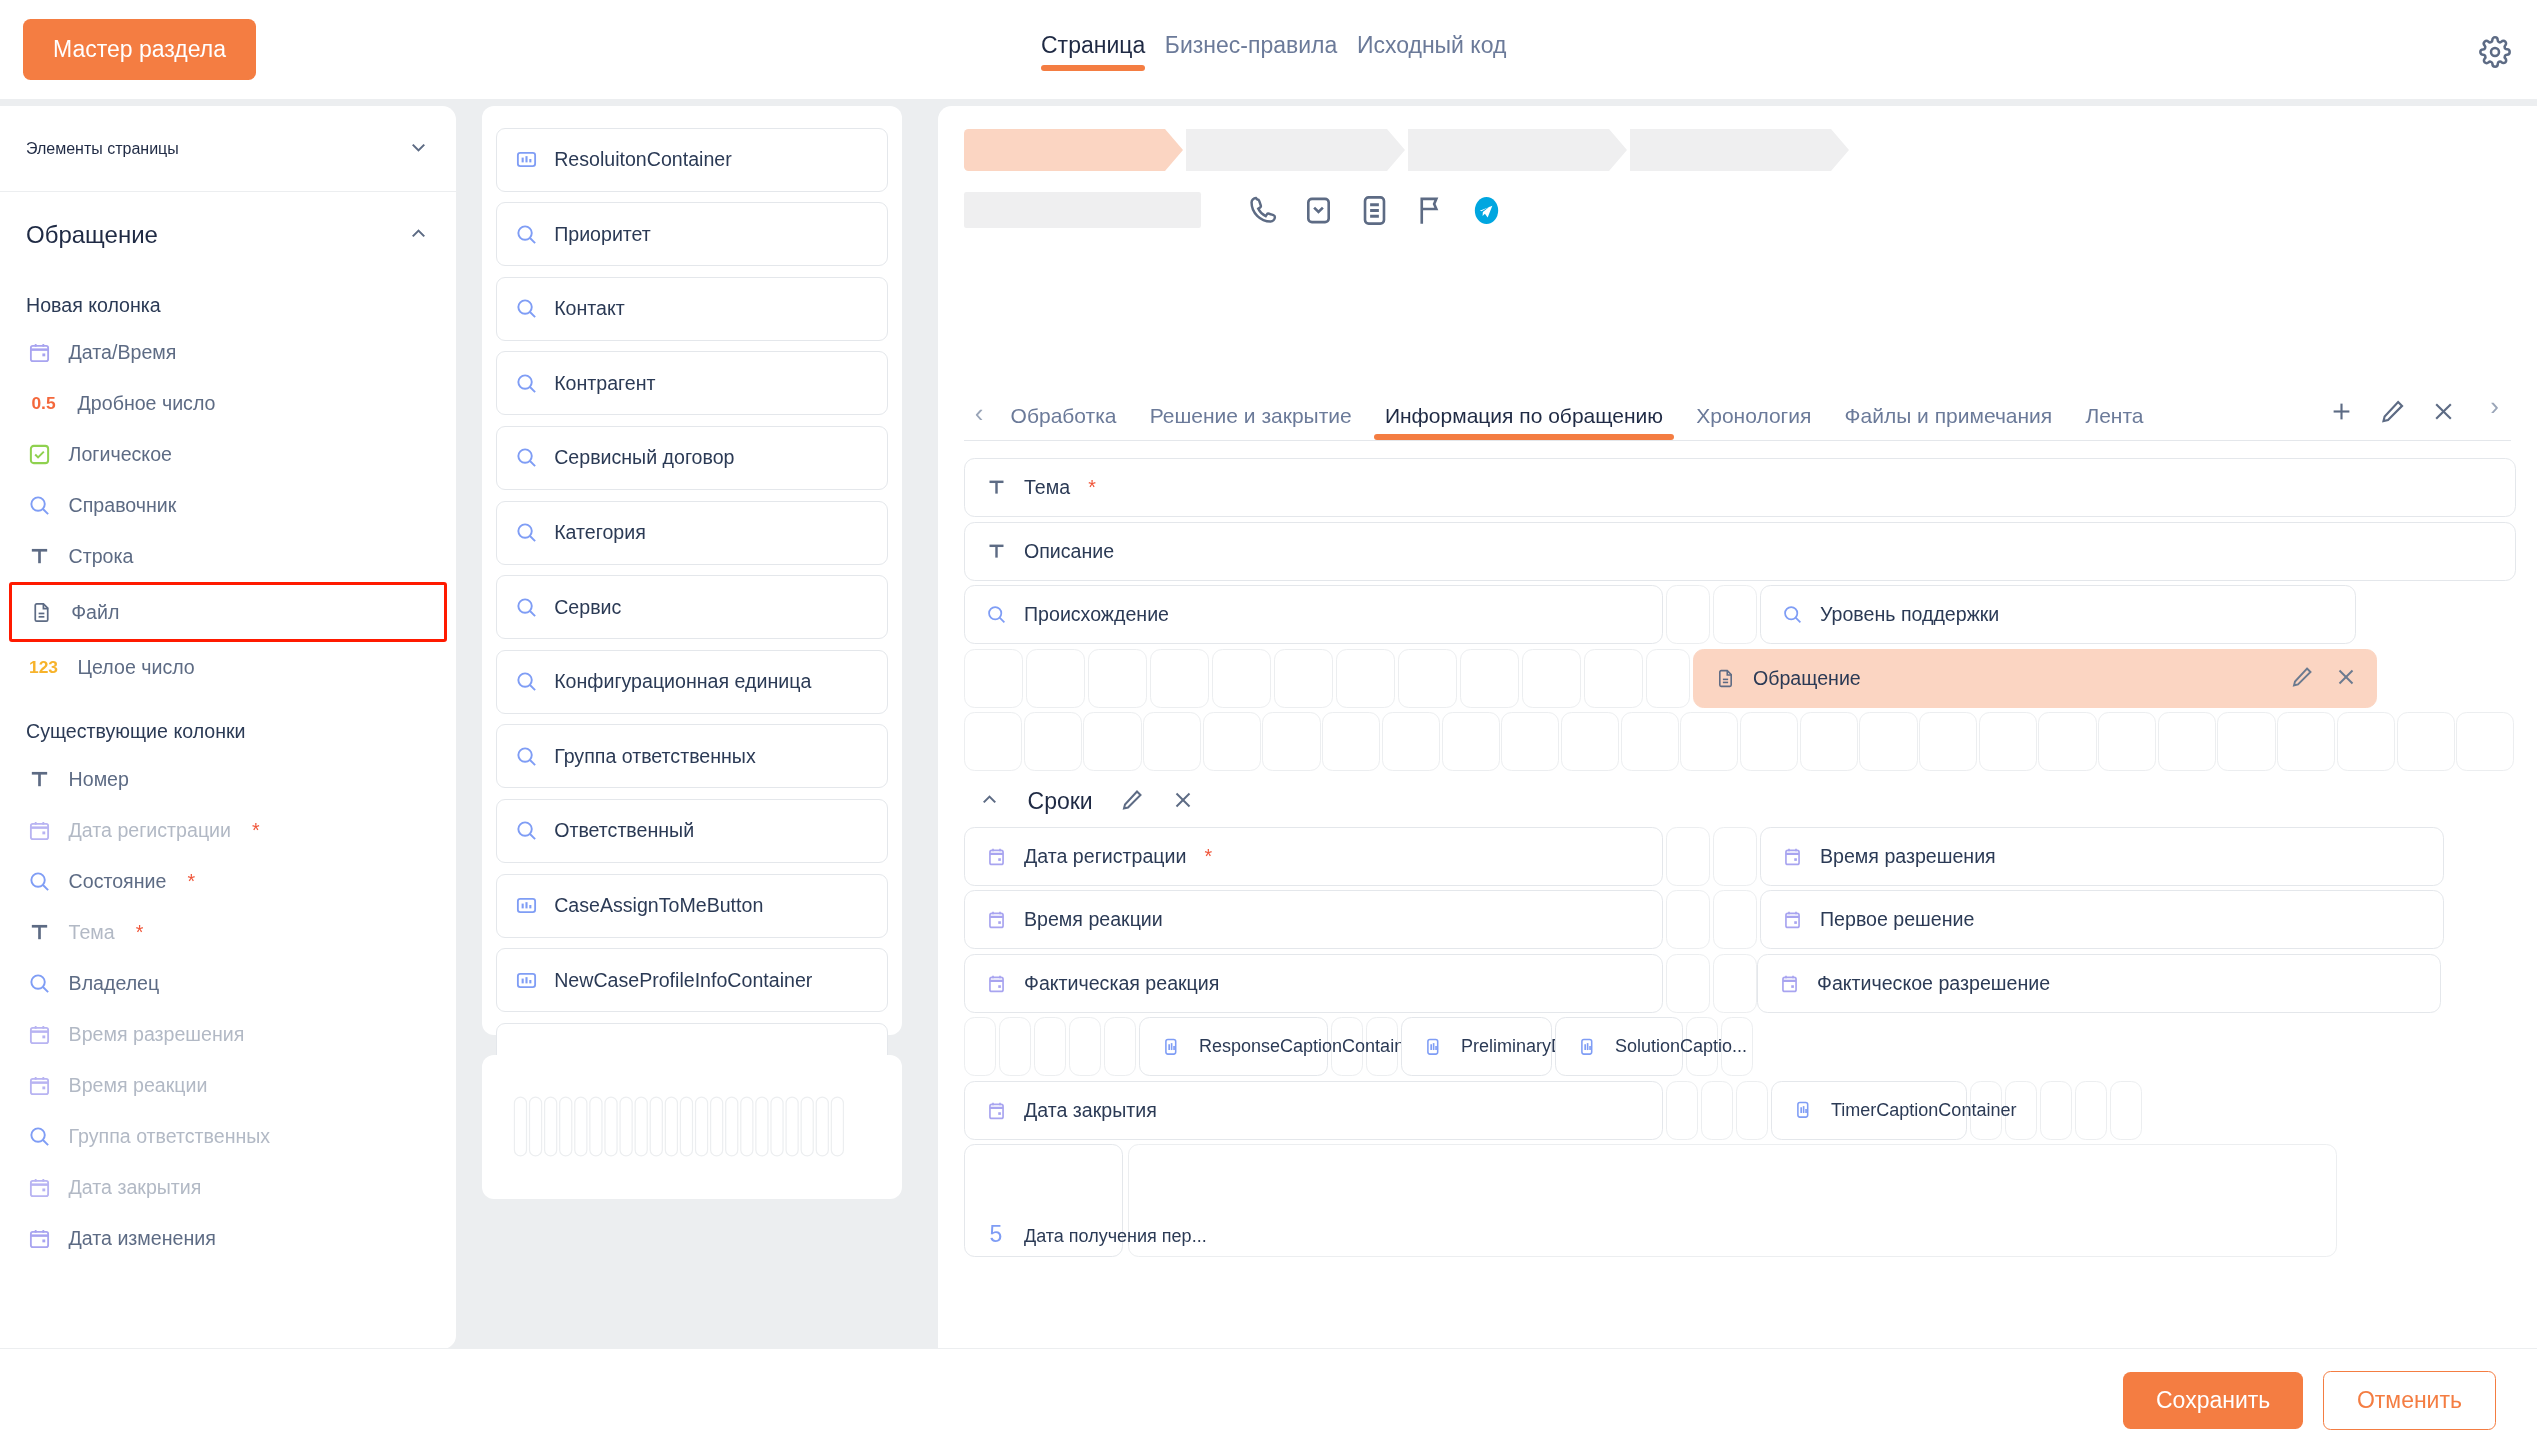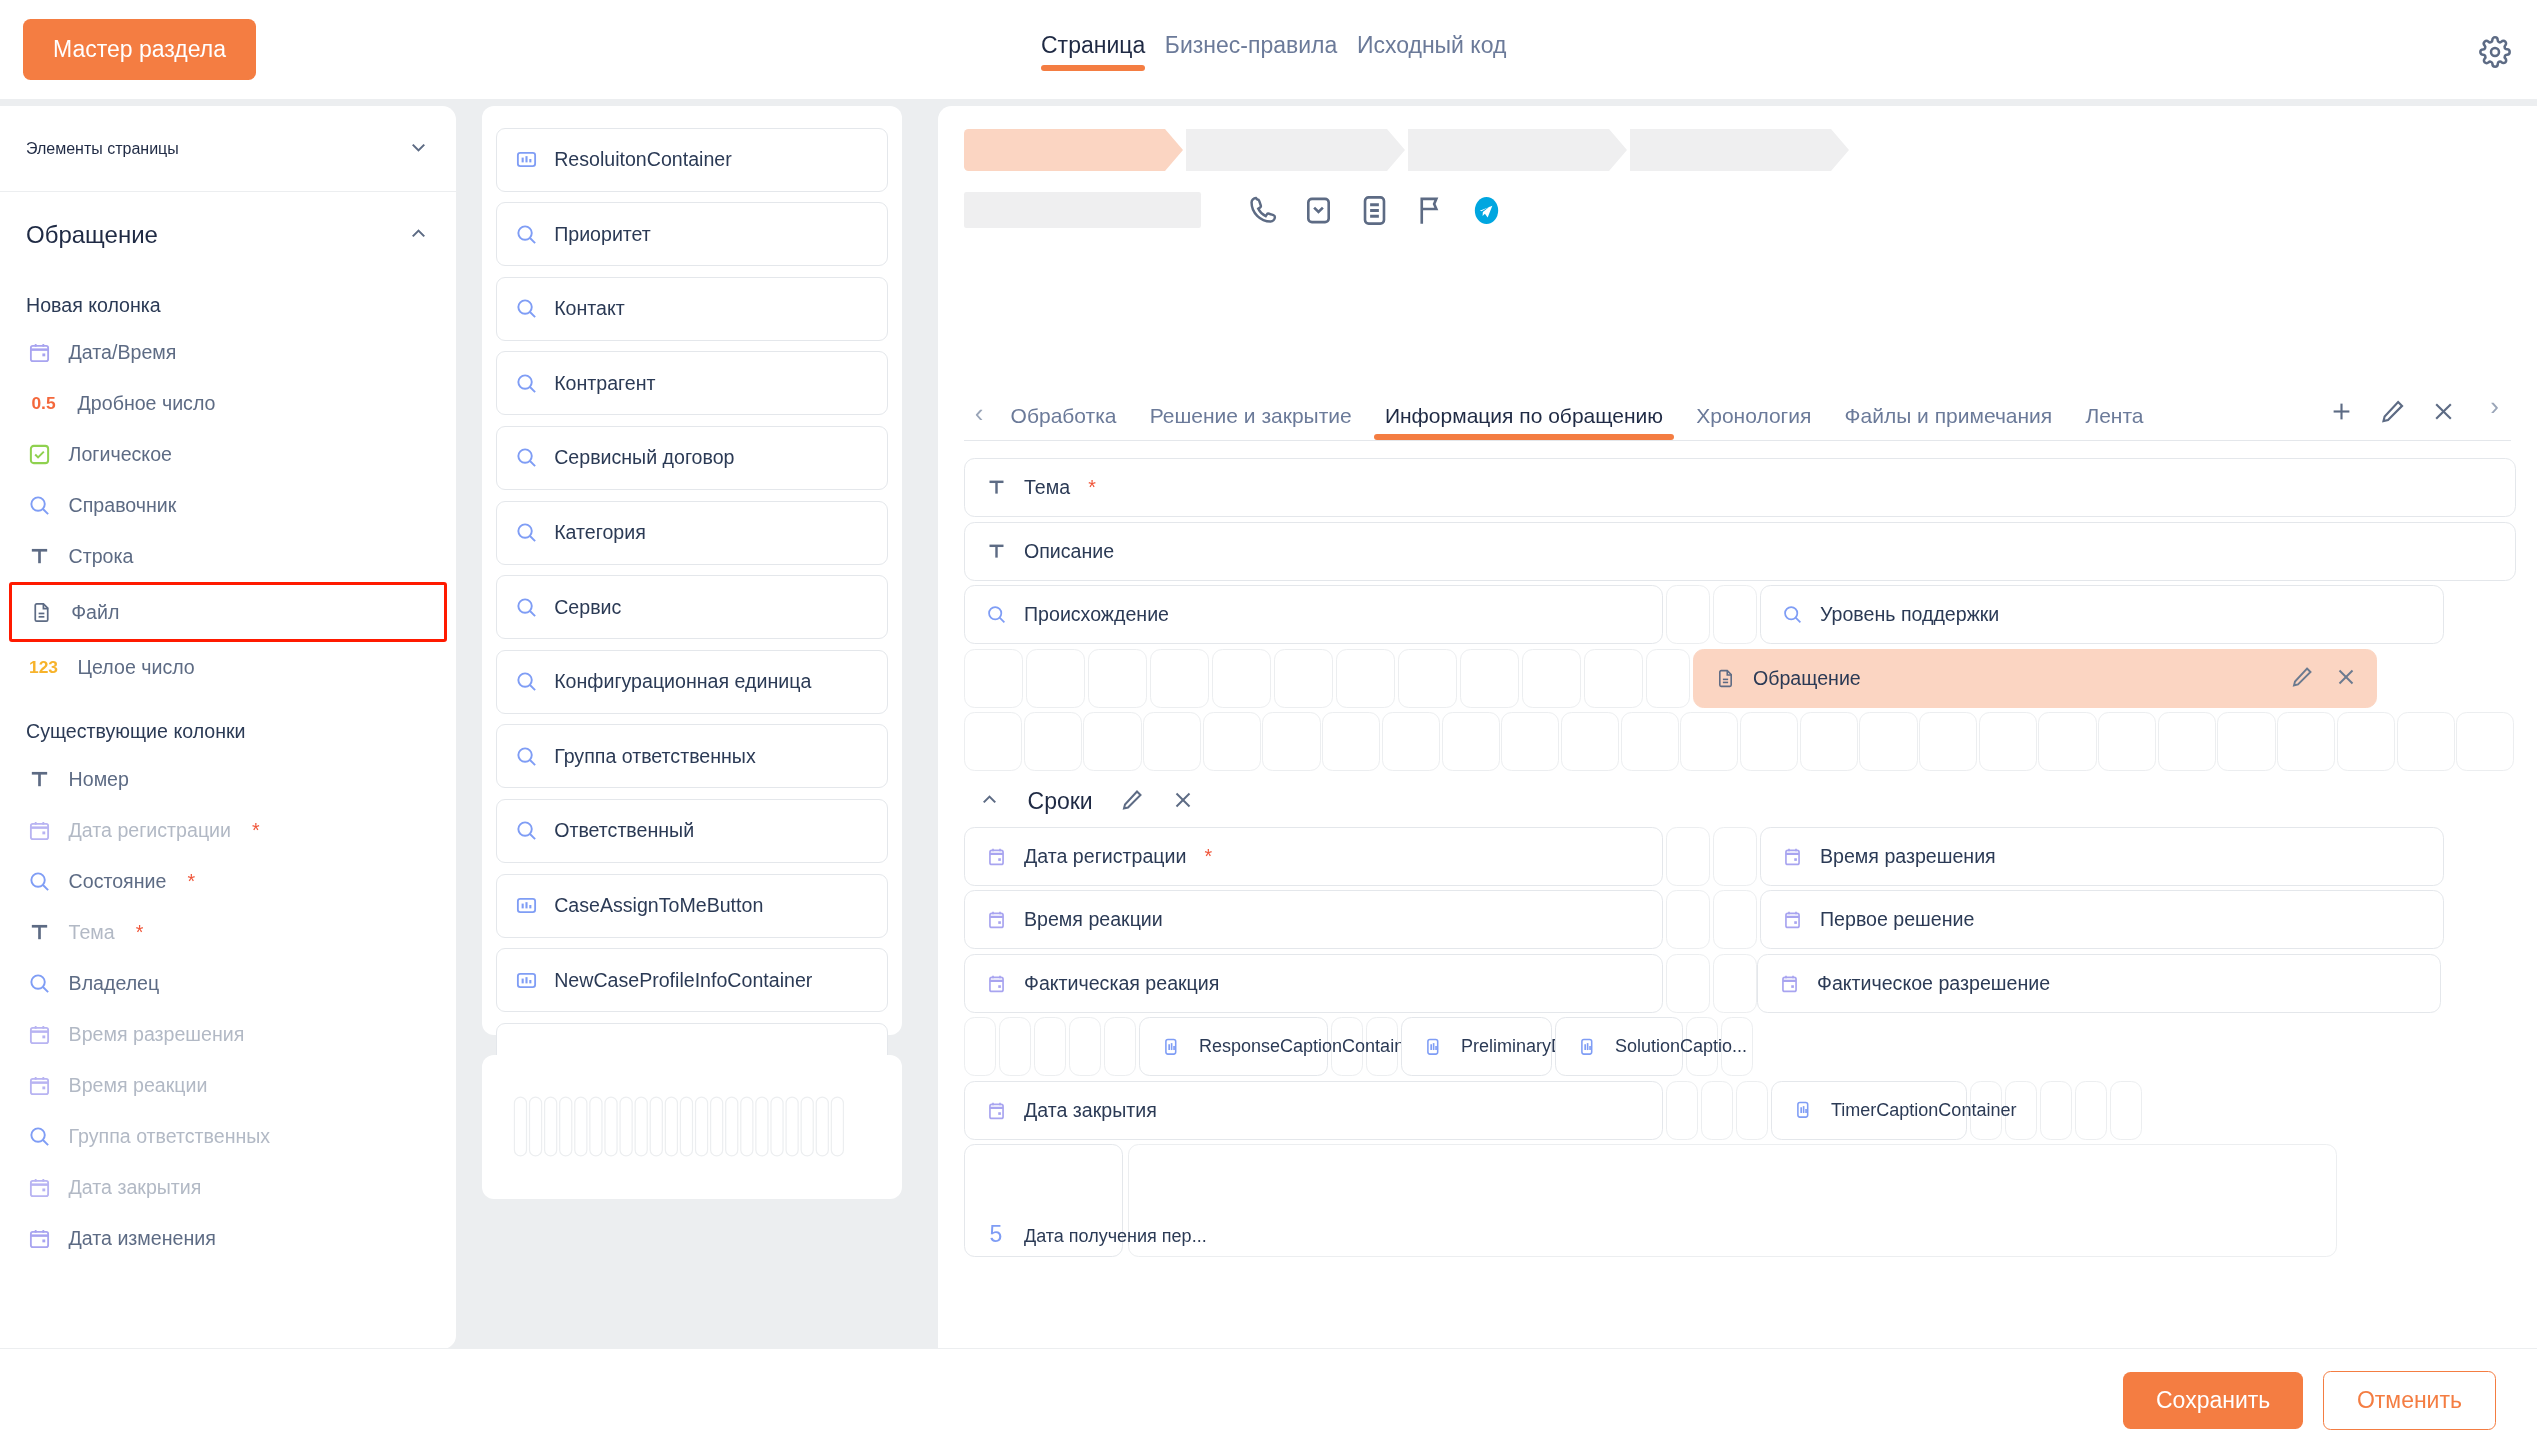--- a/index.html
+++ b/index.html
@@ -676,21 +676,21 @@
         <span class="ico">
             <svg width="21" height="21" viewBox="0 0 24 24" fill="none" stroke="#7f9df5" stroke-width="2">
               <circle cx="10.5" cy="10.5" r="7"></circle>
               <line x1="15.6" y1="15.6" x2="21" y2="21"></line>
             </svg>
           </span>
         <span class="lbl">Происхождение</span>
       </div>
       <div class="cell" style="width:44px;flex:none;margin-left:3px"></div>
       <div class="cell" style="width:44px;flex:none;margin-left:3px"></div>
-      <div class="fld" style="width:684px;margin-left:3px">
+      <div class="fld" style="width:596px;margin-left:3px">
         <span class="ico">
             <svg width="21" height="21" viewBox="0 0 24 24" fill="none" stroke="#7f9df5" stroke-width="2">
               <circle cx="10.5" cy="10.5" r="7"></circle>
               <line x1="15.6" y1="15.6" x2="21" y2="21"></line>
             </svg>
           </span>
         <span class="lbl">Уровень поддержки</span>
       </div>
     </div>
 

